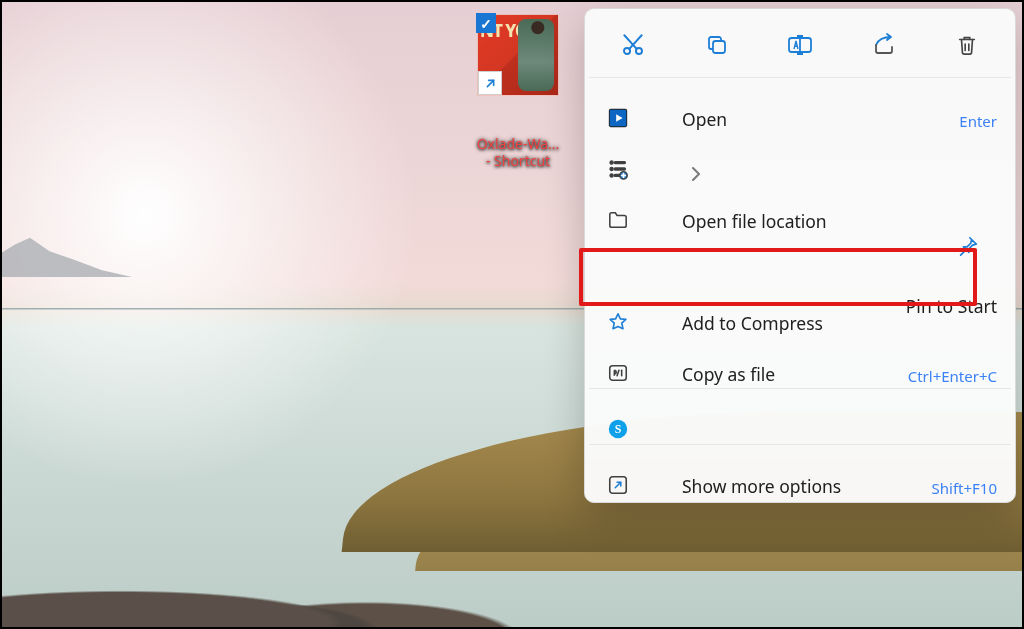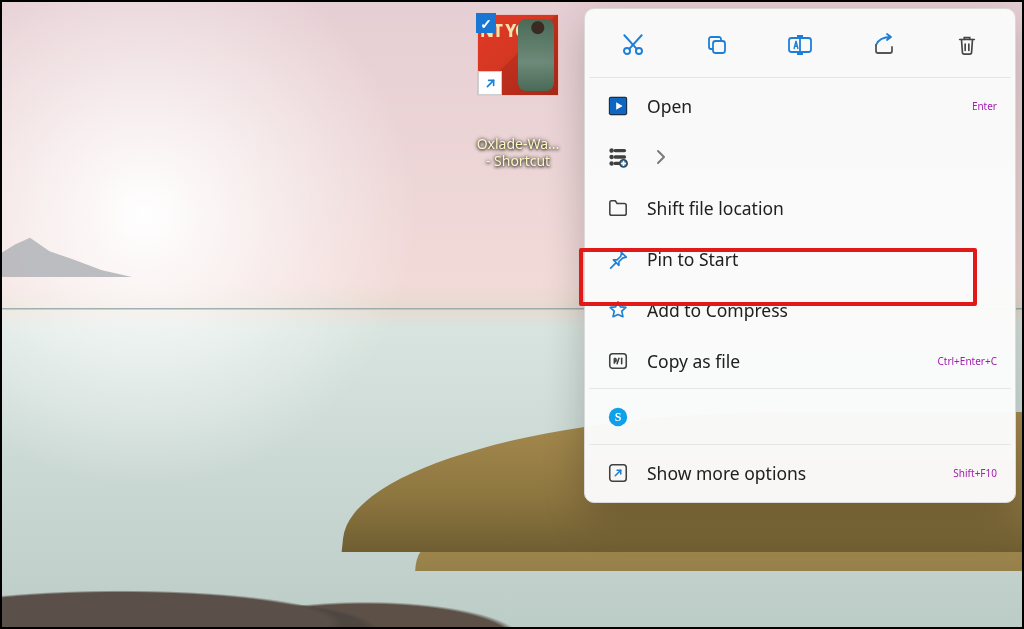--- a/index.html
+++ b/index.html
@@ -96,21 +96,21 @@
   }
   .shortcut .thumb .arrow svg { width:15px; height:15px; }
   .shortcut .thumb .figure {
     position:absolute; right:4px; top:4px; bottom:4px; width:36px;
     background:
       radial-gradient(circle at 55% 12%, #3a2b22 0 6px, rgba(0,0,0,0) 7px),
       linear-gradient(#4a6a56, #6e8a7a 60%, #4a6a56);
     border-radius:8px;
   }
   .shortcut .labels {
-    color:#fef9c3; font-size:14px; line-height:17px;
+    color:#ef4444; font-size:14px; line-height:17px;
     text-shadow: 0 1px 3px rgba(0,0,0,0.9), 0 0 4px rgba(0,0,0,0.8);
     margin-top: 39px;
   }
 
   
   .ctx {
     position: absolute;
     top: 6px; right: 6px;
     width: 432px;
     background: rgba(250,250,250,0.98);
@@ -128,34 +128,35 @@
   .ctx .qbtn {
     width: 52px; height: 40px;
     display:flex; align-items:center; justify-content:center;
     border-radius: 6px;
     color:#2f2f2f;
   }
   .ctx .sep {
     height:1px; background:#e6e6e6; margin: 2px 4px;
   }
   .ctx .item {
-    display:flex; align-items:center;
+    display:flex; align-items:flex-end;
     height: 51px;
     padding: 0 18px 0 20px;
     color:#202020;
     position: relative;
+    gap: 35px;
   }
   .ctx .item .ic {
     width: 26px; height: 26px; flex: 0 0 26px;
     display:flex; align-items:center; justify-content:center;
     margin-right: 16px;
     color:#2b2b2b;
   }
   .ctx .item .lbl { font-size: 17.5px; flex: 1 1 auto; }
-  .ctx .item .hint { font-size: 10px; color:#a21caf; }
+  .ctx .item .hint { font-size: 15px; color:#3b82f6; }
   .ctx .item .chev { color:#7a7a7a; font-size:18px; margin-left:8px; }
   .accent-blue { color:#1e7fd6 !important; }
   .highlight-box {
     position:absolute;
     border: 4px solid #e11919;
     pointer-events: none;
     border-radius:2px;
   }
   svg { display:block; }
 </style>
@@ -274,24 +275,24 @@
           </svg>
       </span>
     </div>
 
     <div class="item">
       <span class="ic">
         <svg width="22" height="20" viewBox="0 0 24 22" fill="none" stroke="#404040" stroke-width="1.7" stroke-linejoin="round">
           <path d="M3 5a2 2 0 0 1 2-2h4l2 3h8a2 2 0 0 1 2 2v9a2 2 0 0 1-2 2H5a2 2 0 0 1-2-2V5z"></path>
         </svg>
       </span>
-      <span class="lbl">Shift file location</span>
-    </div>
-
-    <div class="item" style="position:relative;">
+      <span class="lbl">Open file location</span>
+    </div>
+
+    <div class="item" style="position:relative;flex-direction:column;">
       <span class="ic accent-blue">
         <svg width="22" height="22" viewBox="0 0 24 24" fill="none" stroke="currentColor" stroke-width="1.8" stroke-linecap="round" stroke-linejoin="round">
           <path d="M14 3l7 7-4 1-4 4 0 4-3-3-6 6 6-6-3-3 4 0 4-4 1-4-2-2z" transform="rotate(0 12 12)"></path>
         </svg>
       </span>
       <span class="lbl">Pin to Start</span>
     </div>
 
     <div class="item">
       <span class="ic accent-blue">

